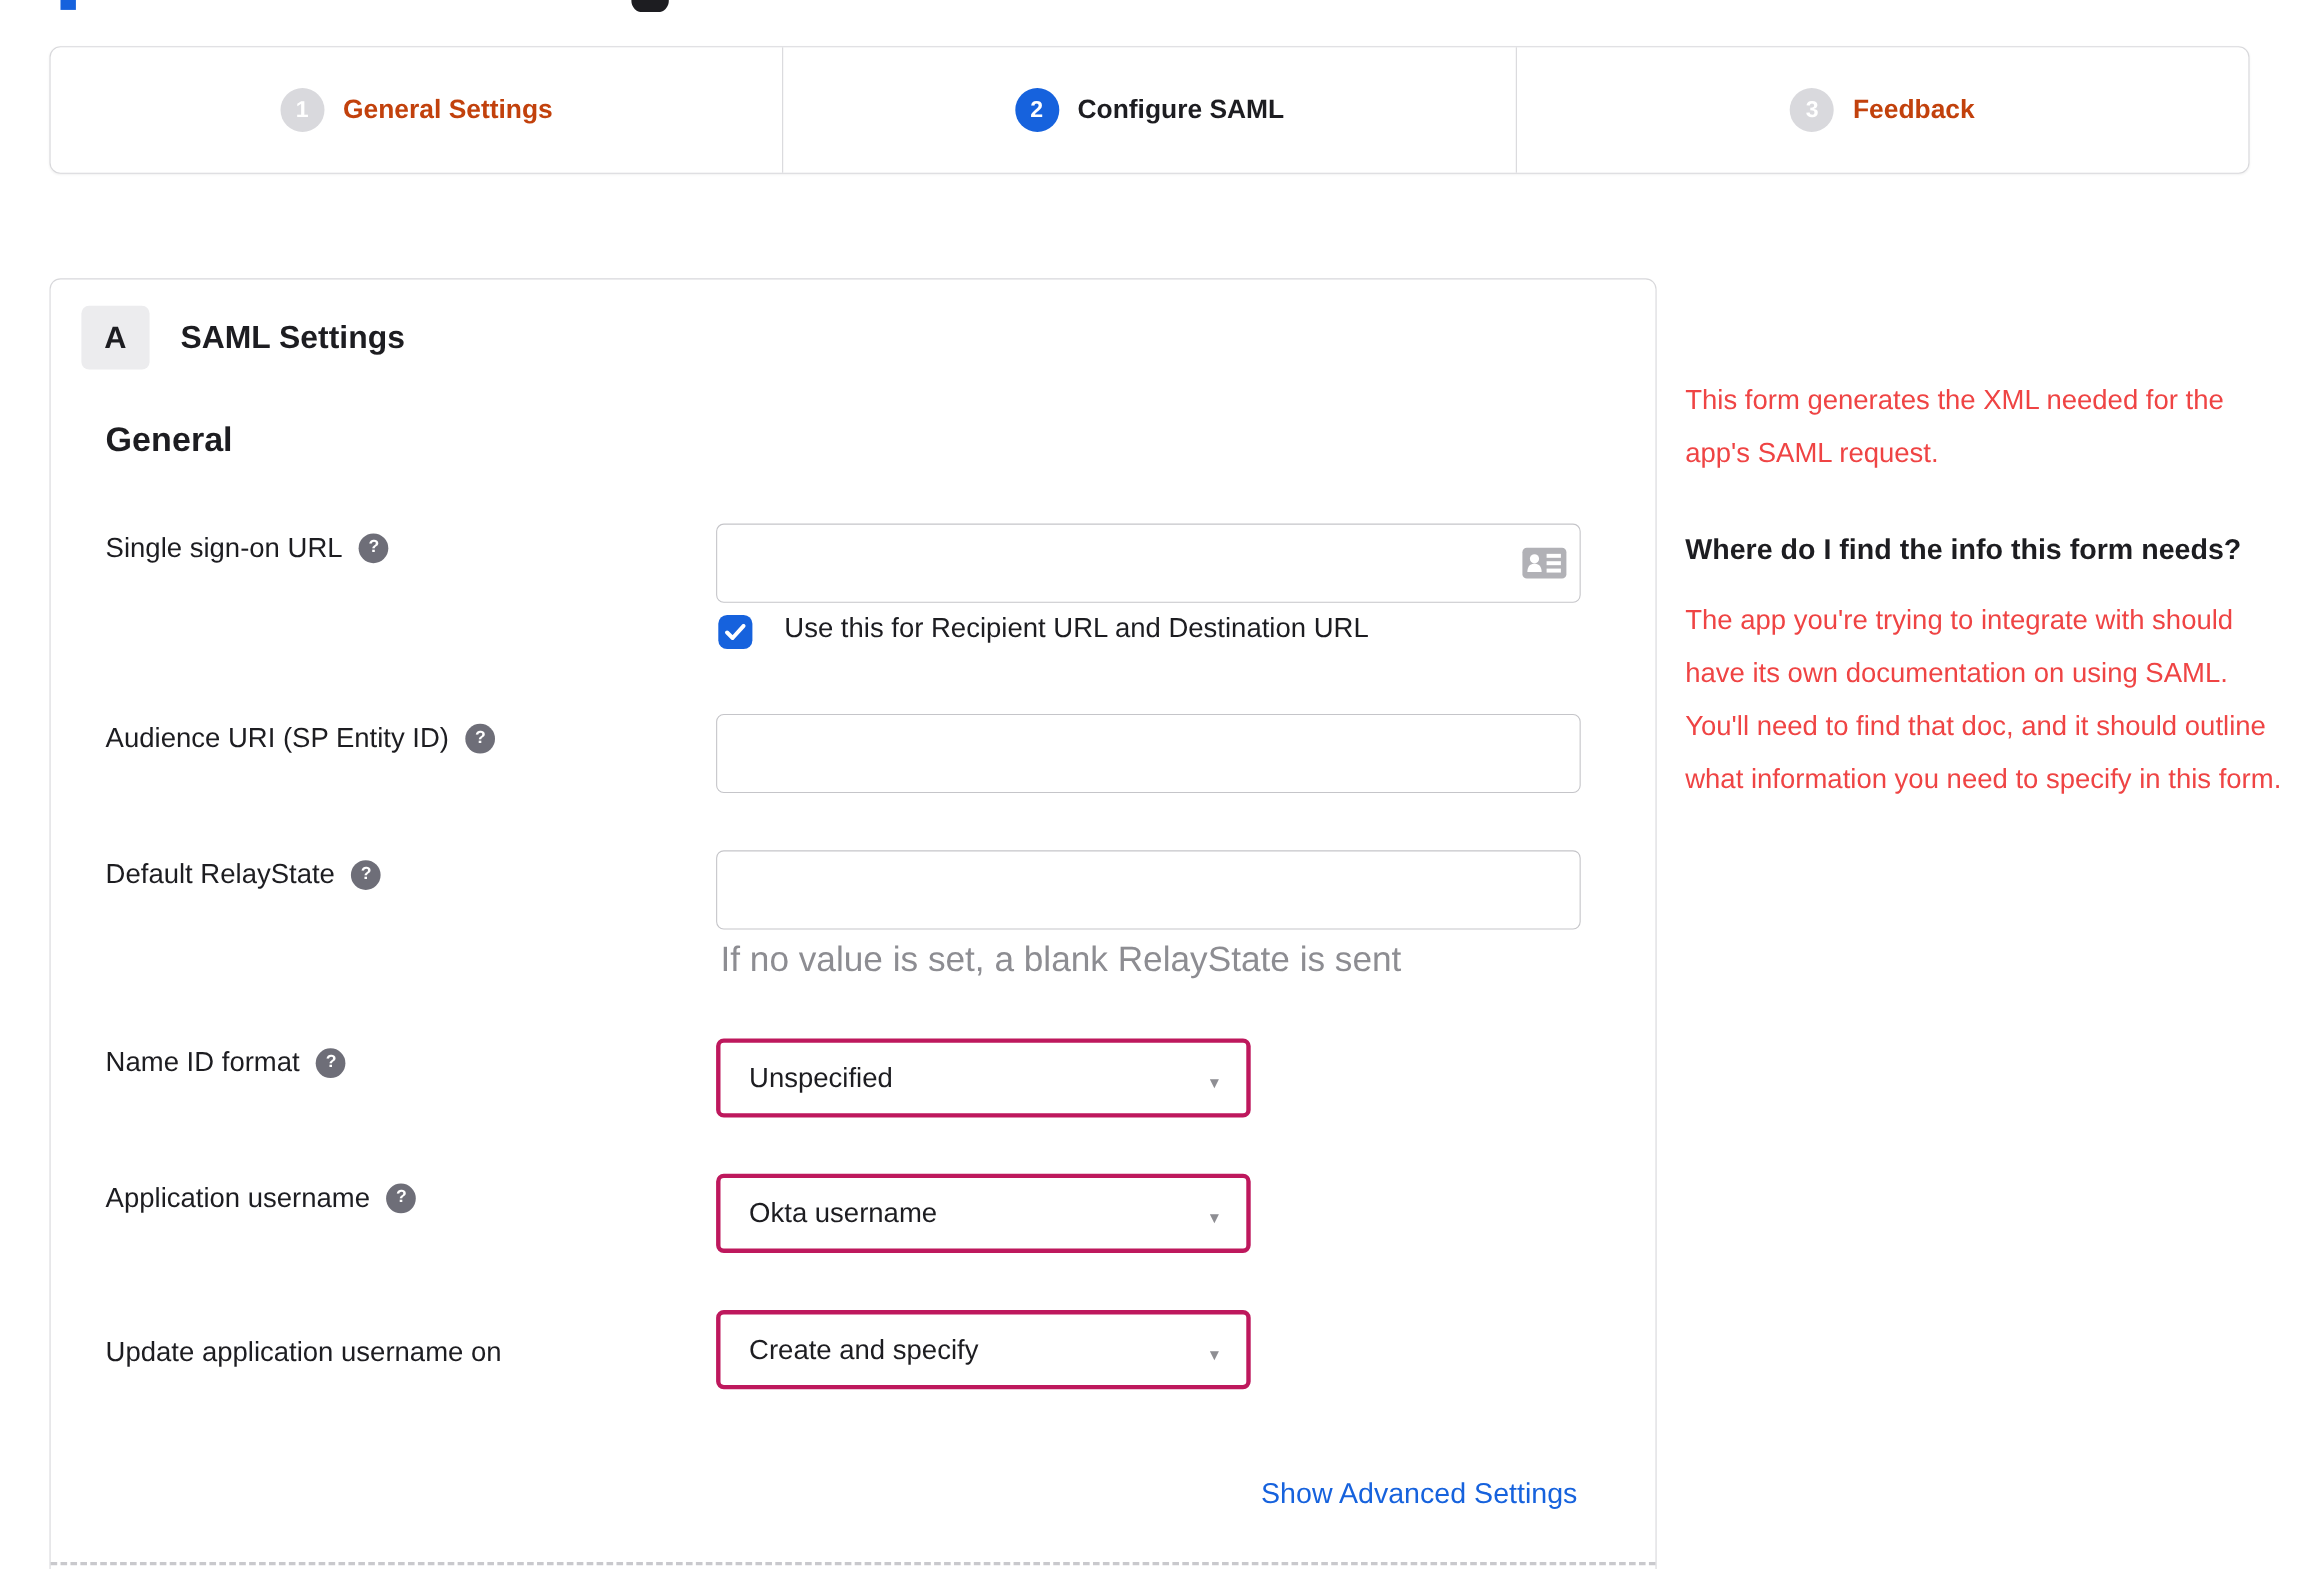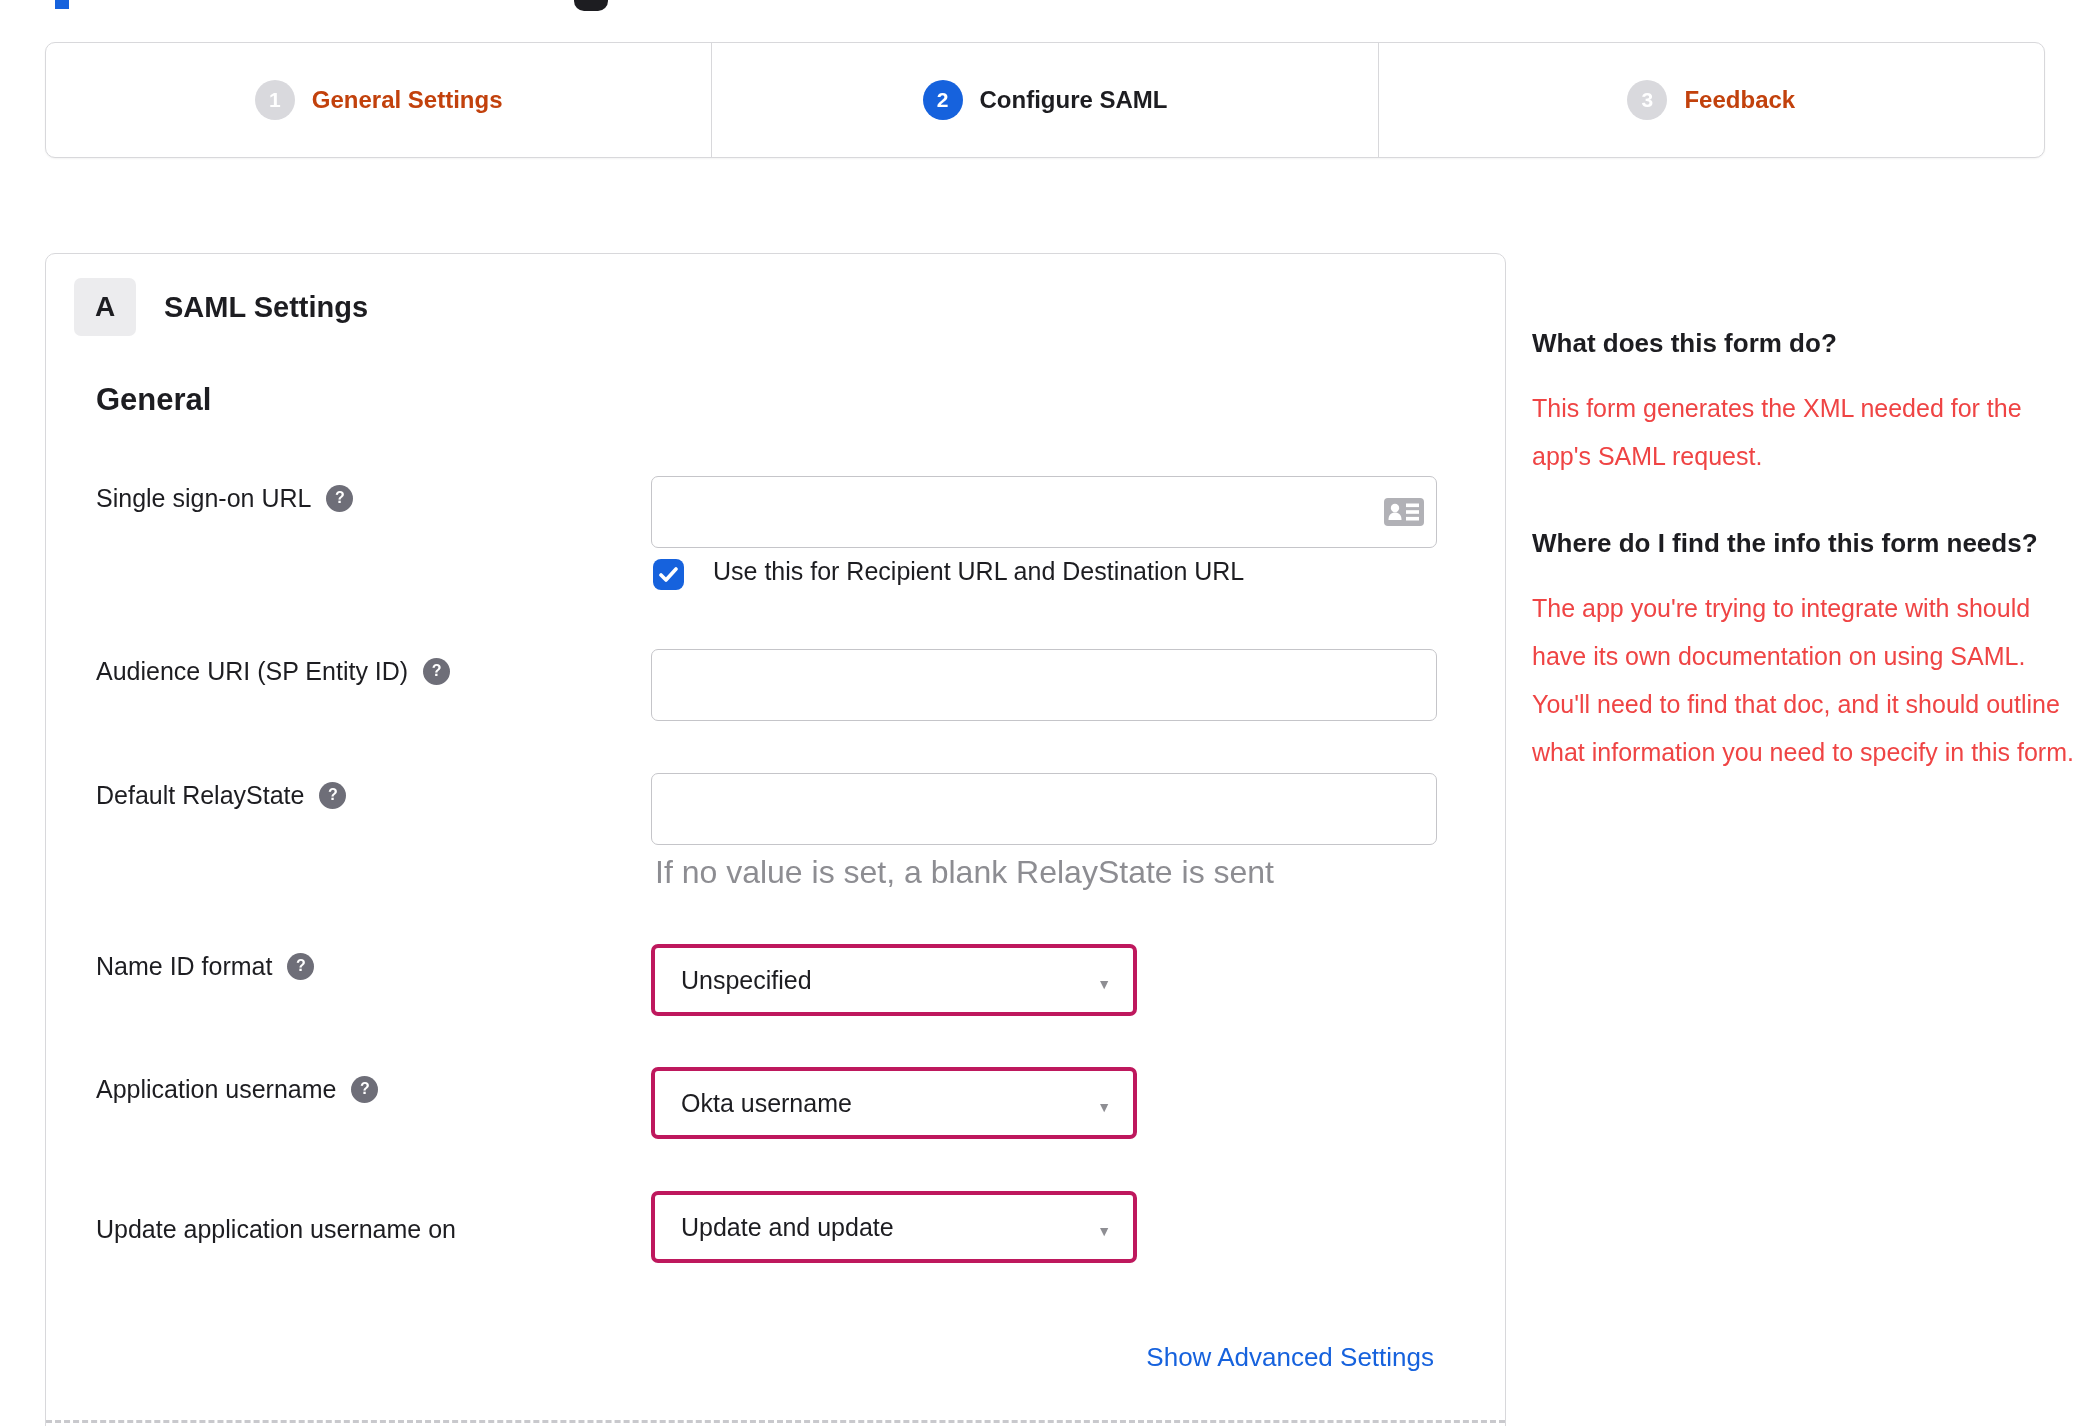--- a/index.html
+++ b/index.html
@@ -167,26 +167,25 @@
   </div>
   <div class="select" style="top:813px;">
     <span>Okta username</span>
     <span class="caret">▼</span>
   </div>
 
   <div class="field-label" style="top:941px;margin-top:16px;">
     <span>Update application username on</span>
   </div>
   <div class="select" style="top:937px;">
-    <span>Update and update</span>
+    <span>Create and specify</span>
     <span class="caret">▼</span>
   </div>
 
   <a class="adv-link">Show Advanced Settings</a>
   <div class="dashed-divider"></div>
 </div>
 
 <aside class="sidebar">
-  <h3>What does this form do?</h3>
   <p>This form generates the XML needed for the app's SAML request.</p>
   <h3 class="second">Where do I find the info this form needs?</h3>
   <p>The app you're trying to integrate with should have its own documentation on using SAML. You'll need to find that doc, and it should outline what information you need to specify in this form.</p>
 </aside>
 
 </body></html>

